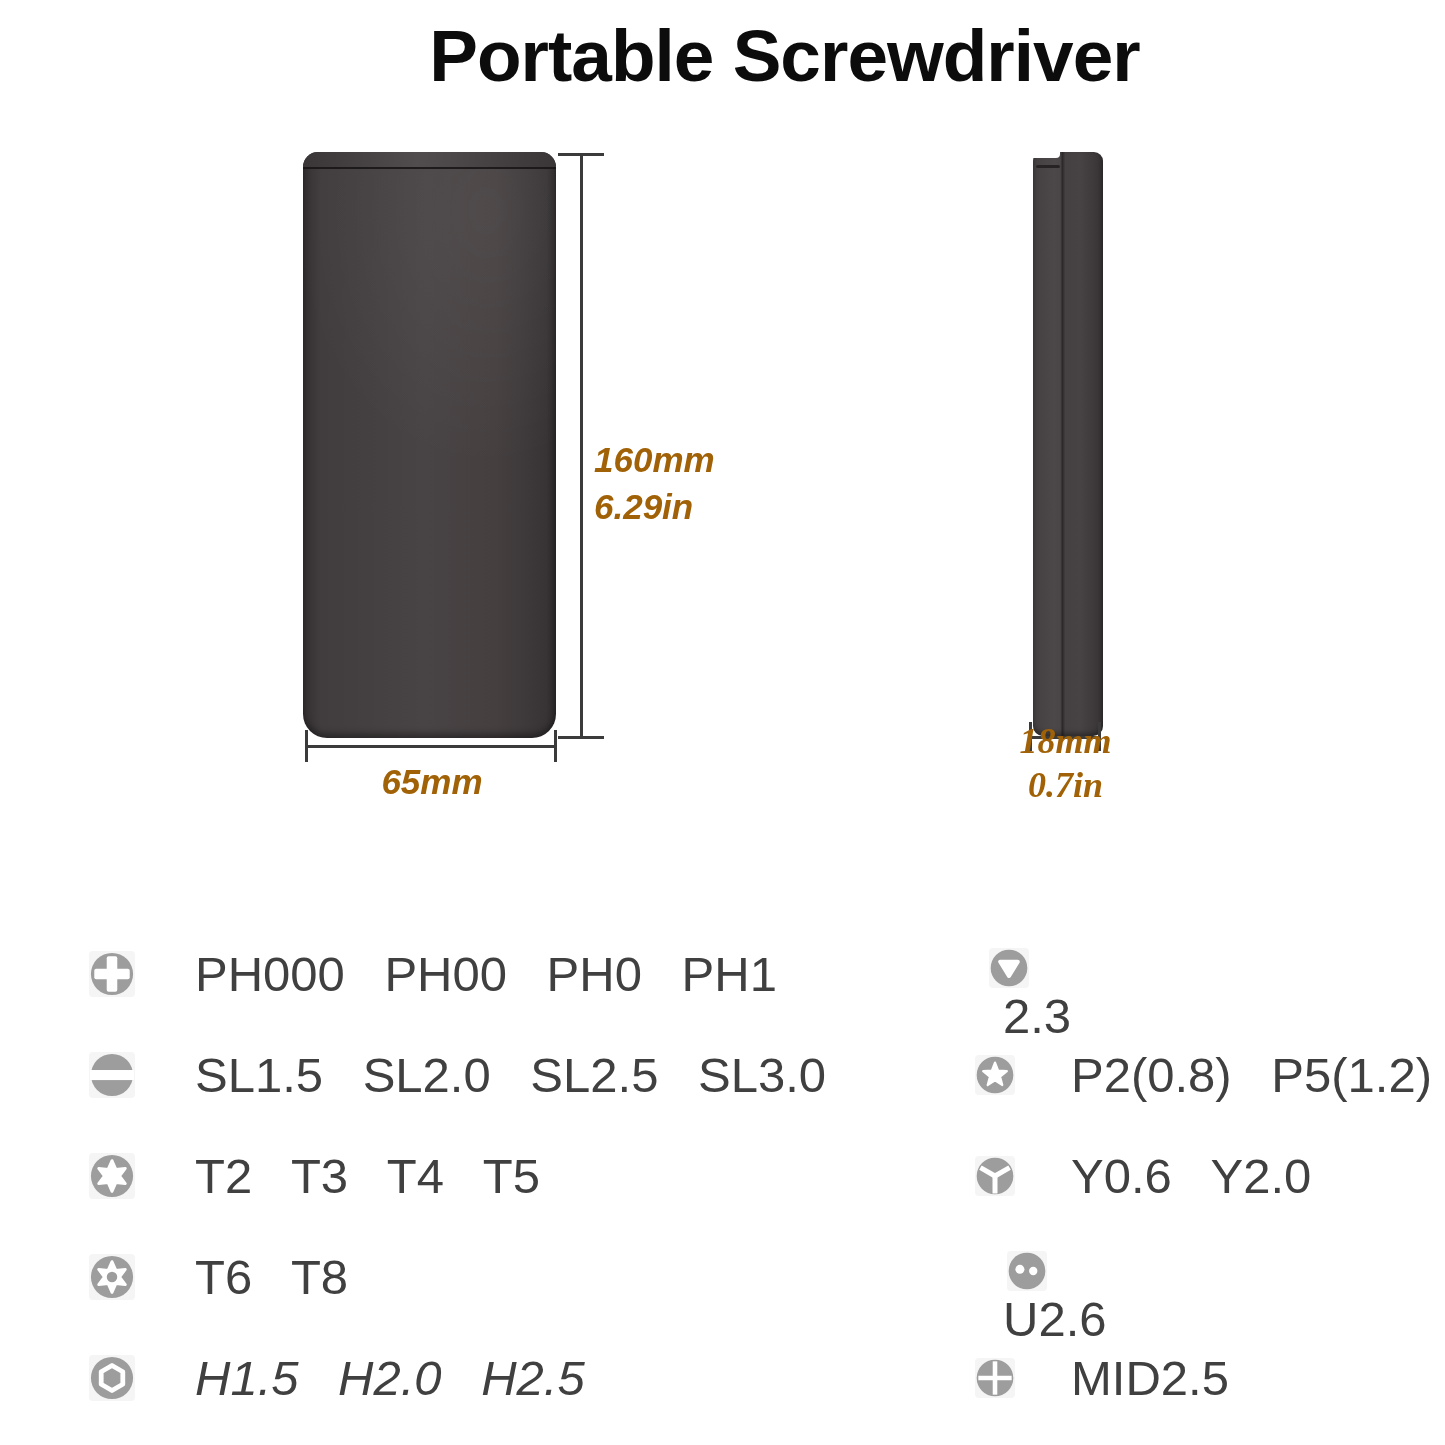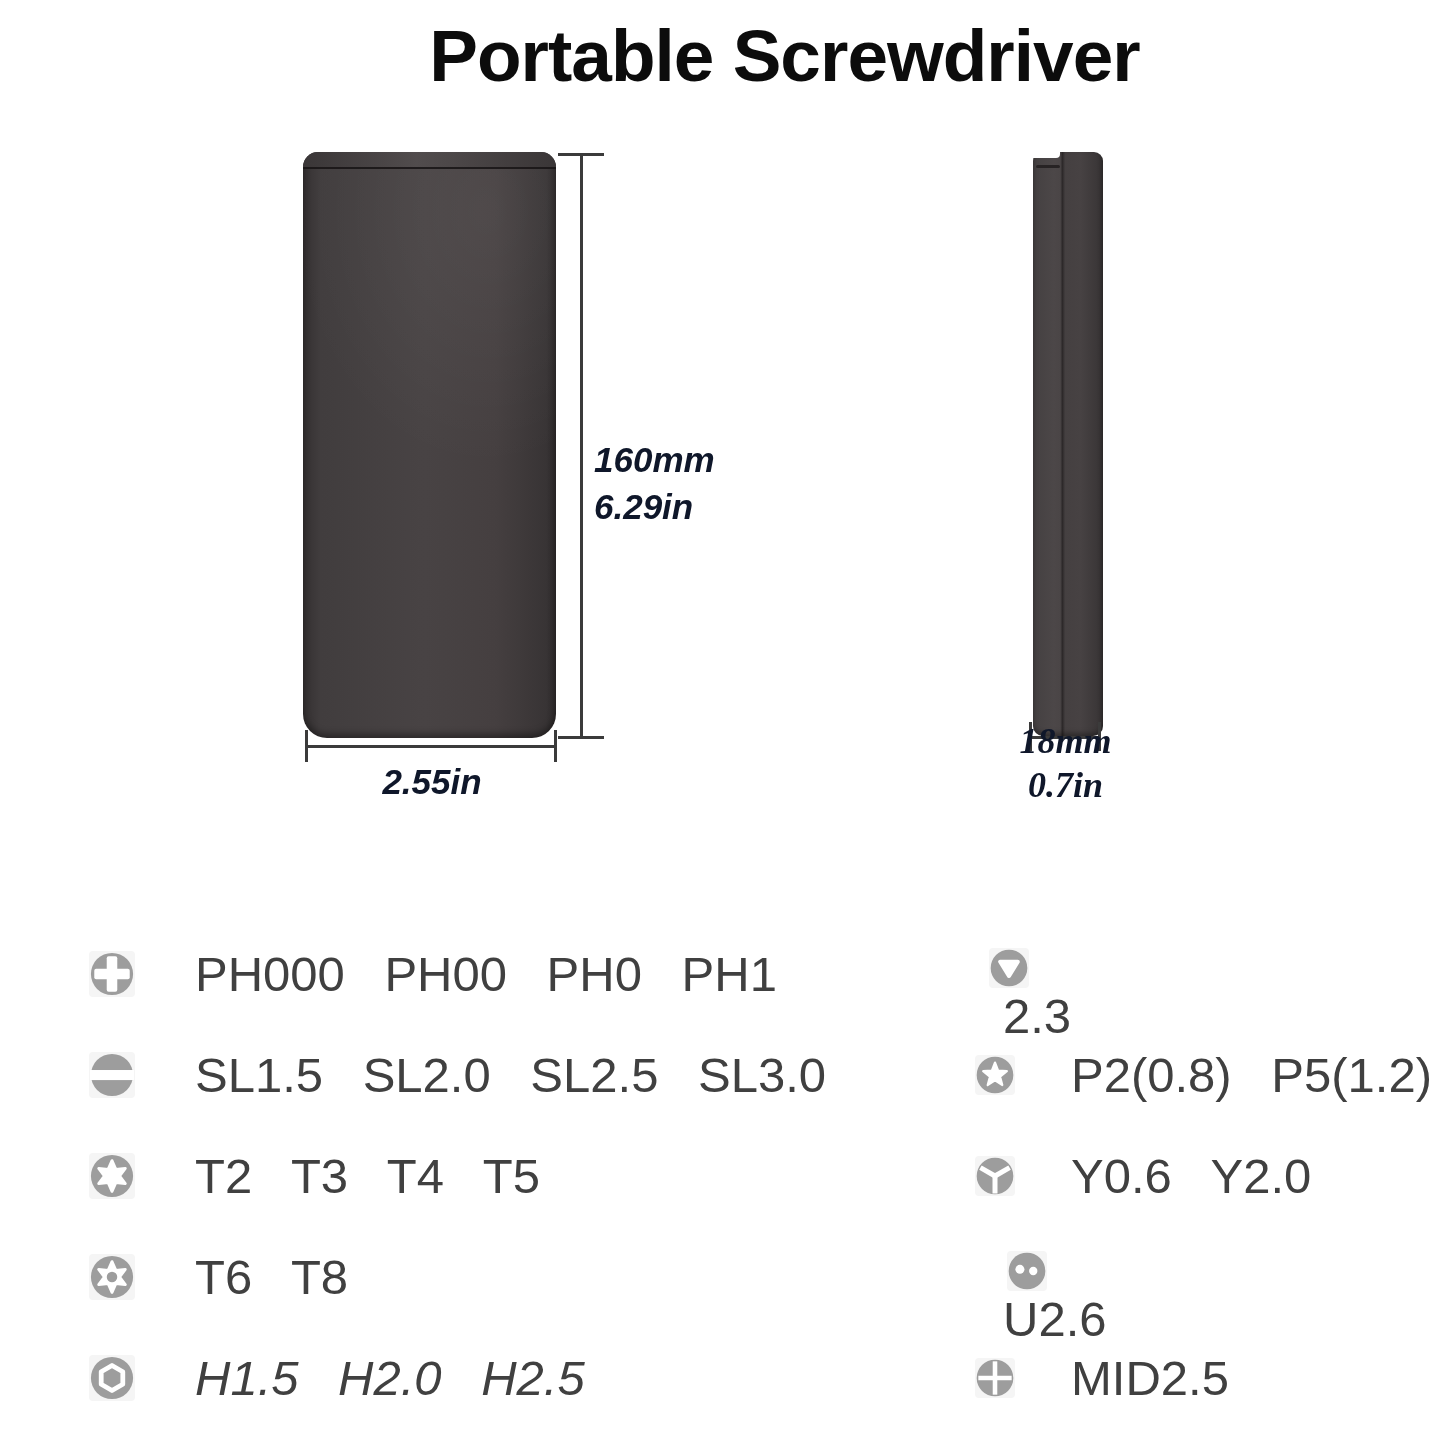--- a/index.html
+++ b/index.html
@@ -49,21 +49,21 @@
   }
   .side-view::after{ 
     content:"";position:absolute;left:3px;top:13px;width:24px;height:3px;
     background:#272324;border-radius:2px;
   }
   
   .dim{position:absolute;background:#3b3b3b;}
   .dim-label{
     position:absolute;
     font-style:italic;font-weight:bold;
-    font-size:35px;line-height:47px;color:#0f172a;
+    font-size:35px;line-height:47px;color:#a16207;
     white-space:nowrap;
   }
   .dim-label.centered{text-align:center;}
   .dim-label span{display:block;}
   
   .spec-row{
     position:absolute;height:52px;
     display:flex;align-items:center;
   }
   .spec-row.left-col{left:89px;}
@@ -97,21 +97,21 @@
   <div class="dim" style="left:558px;top:736px;width:46px;height:3px;"></div>
   <div class="dim-label" style="left:594px;top:436px;">
     <span>160mm</span>
     <span>6.29in</span>
   </div>
 
   <div class="dim" style="left:306px;top:745px;width:251px;height:3px;"></div>
   <div class="dim" style="left:305px;top:730px;width:3px;height:32px;"></div>
   <div class="dim" style="left:554px;top:730px;width:3px;height:32px;"></div>
   <div class="dim-label centered" style="left:328px;top:758px;width:208px;">
-    <span>2.55in</span>
+    <span>65mm</span>
   </div>
 
   <div class="side-view"></div>
 
   <div class="dim" style="left:1030px;top:736px;width:70px;height:3px;"></div>
   <div class="dim" style="left:1029px;top:722px;width:3px;height:29px;"></div>
   <div class="dim" style="left:1098px;top:722px;width:3px;height:29px;"></div>
   <div class="dim-label centered" style="left:983px;top:719px;width:165px;font-size:36px;line-height:44px;font-family:Liberation Serif, serif;">
     <span>18mm</span>
     <span>0.7in</span>

